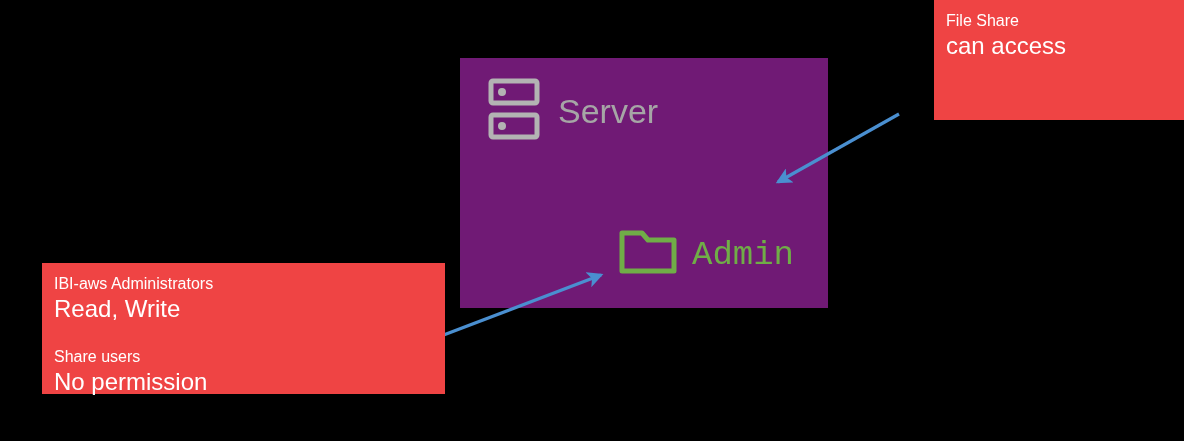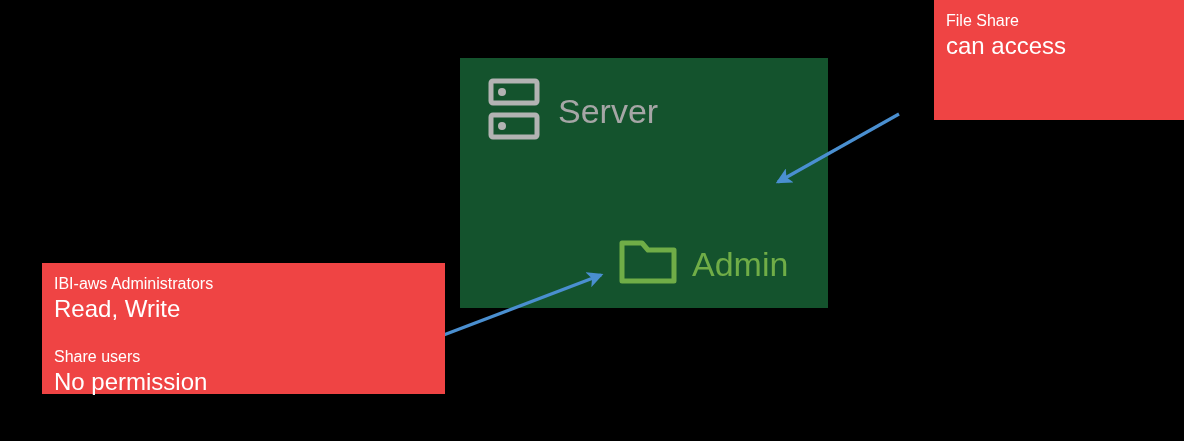--- a/index.html
+++ b/index.html
@@ -16,32 +16,32 @@
     font-family: "Liberation Sans", sans-serif;
   }
 
   
   #server-panel {
     position: absolute;
     left: 460px;
     top: 58px;
     width: 368px;
     height: 250px;
-    background: #14532d;
+    background: #701a75;
   }
 
   .row {
     position: absolute;
     display: flex;
     align-items: center;
   }
 
   #server-row { left: 28px; top: 20px; }
   #share-row  { left: 92px; top: 101px; }
-  #admin-row  { left: 158px; top: 178px; }
+  #admin-row  { left: 158px; top: 168px; font-family: Liberation Mono, monospace; }
 
   .row-label {
     white-space: nowrap;
     line-height: 1;
   }
 
   #server-label {
     font-size: 34px;
     color: #A6A6A6;
     margin-left: 18px;

